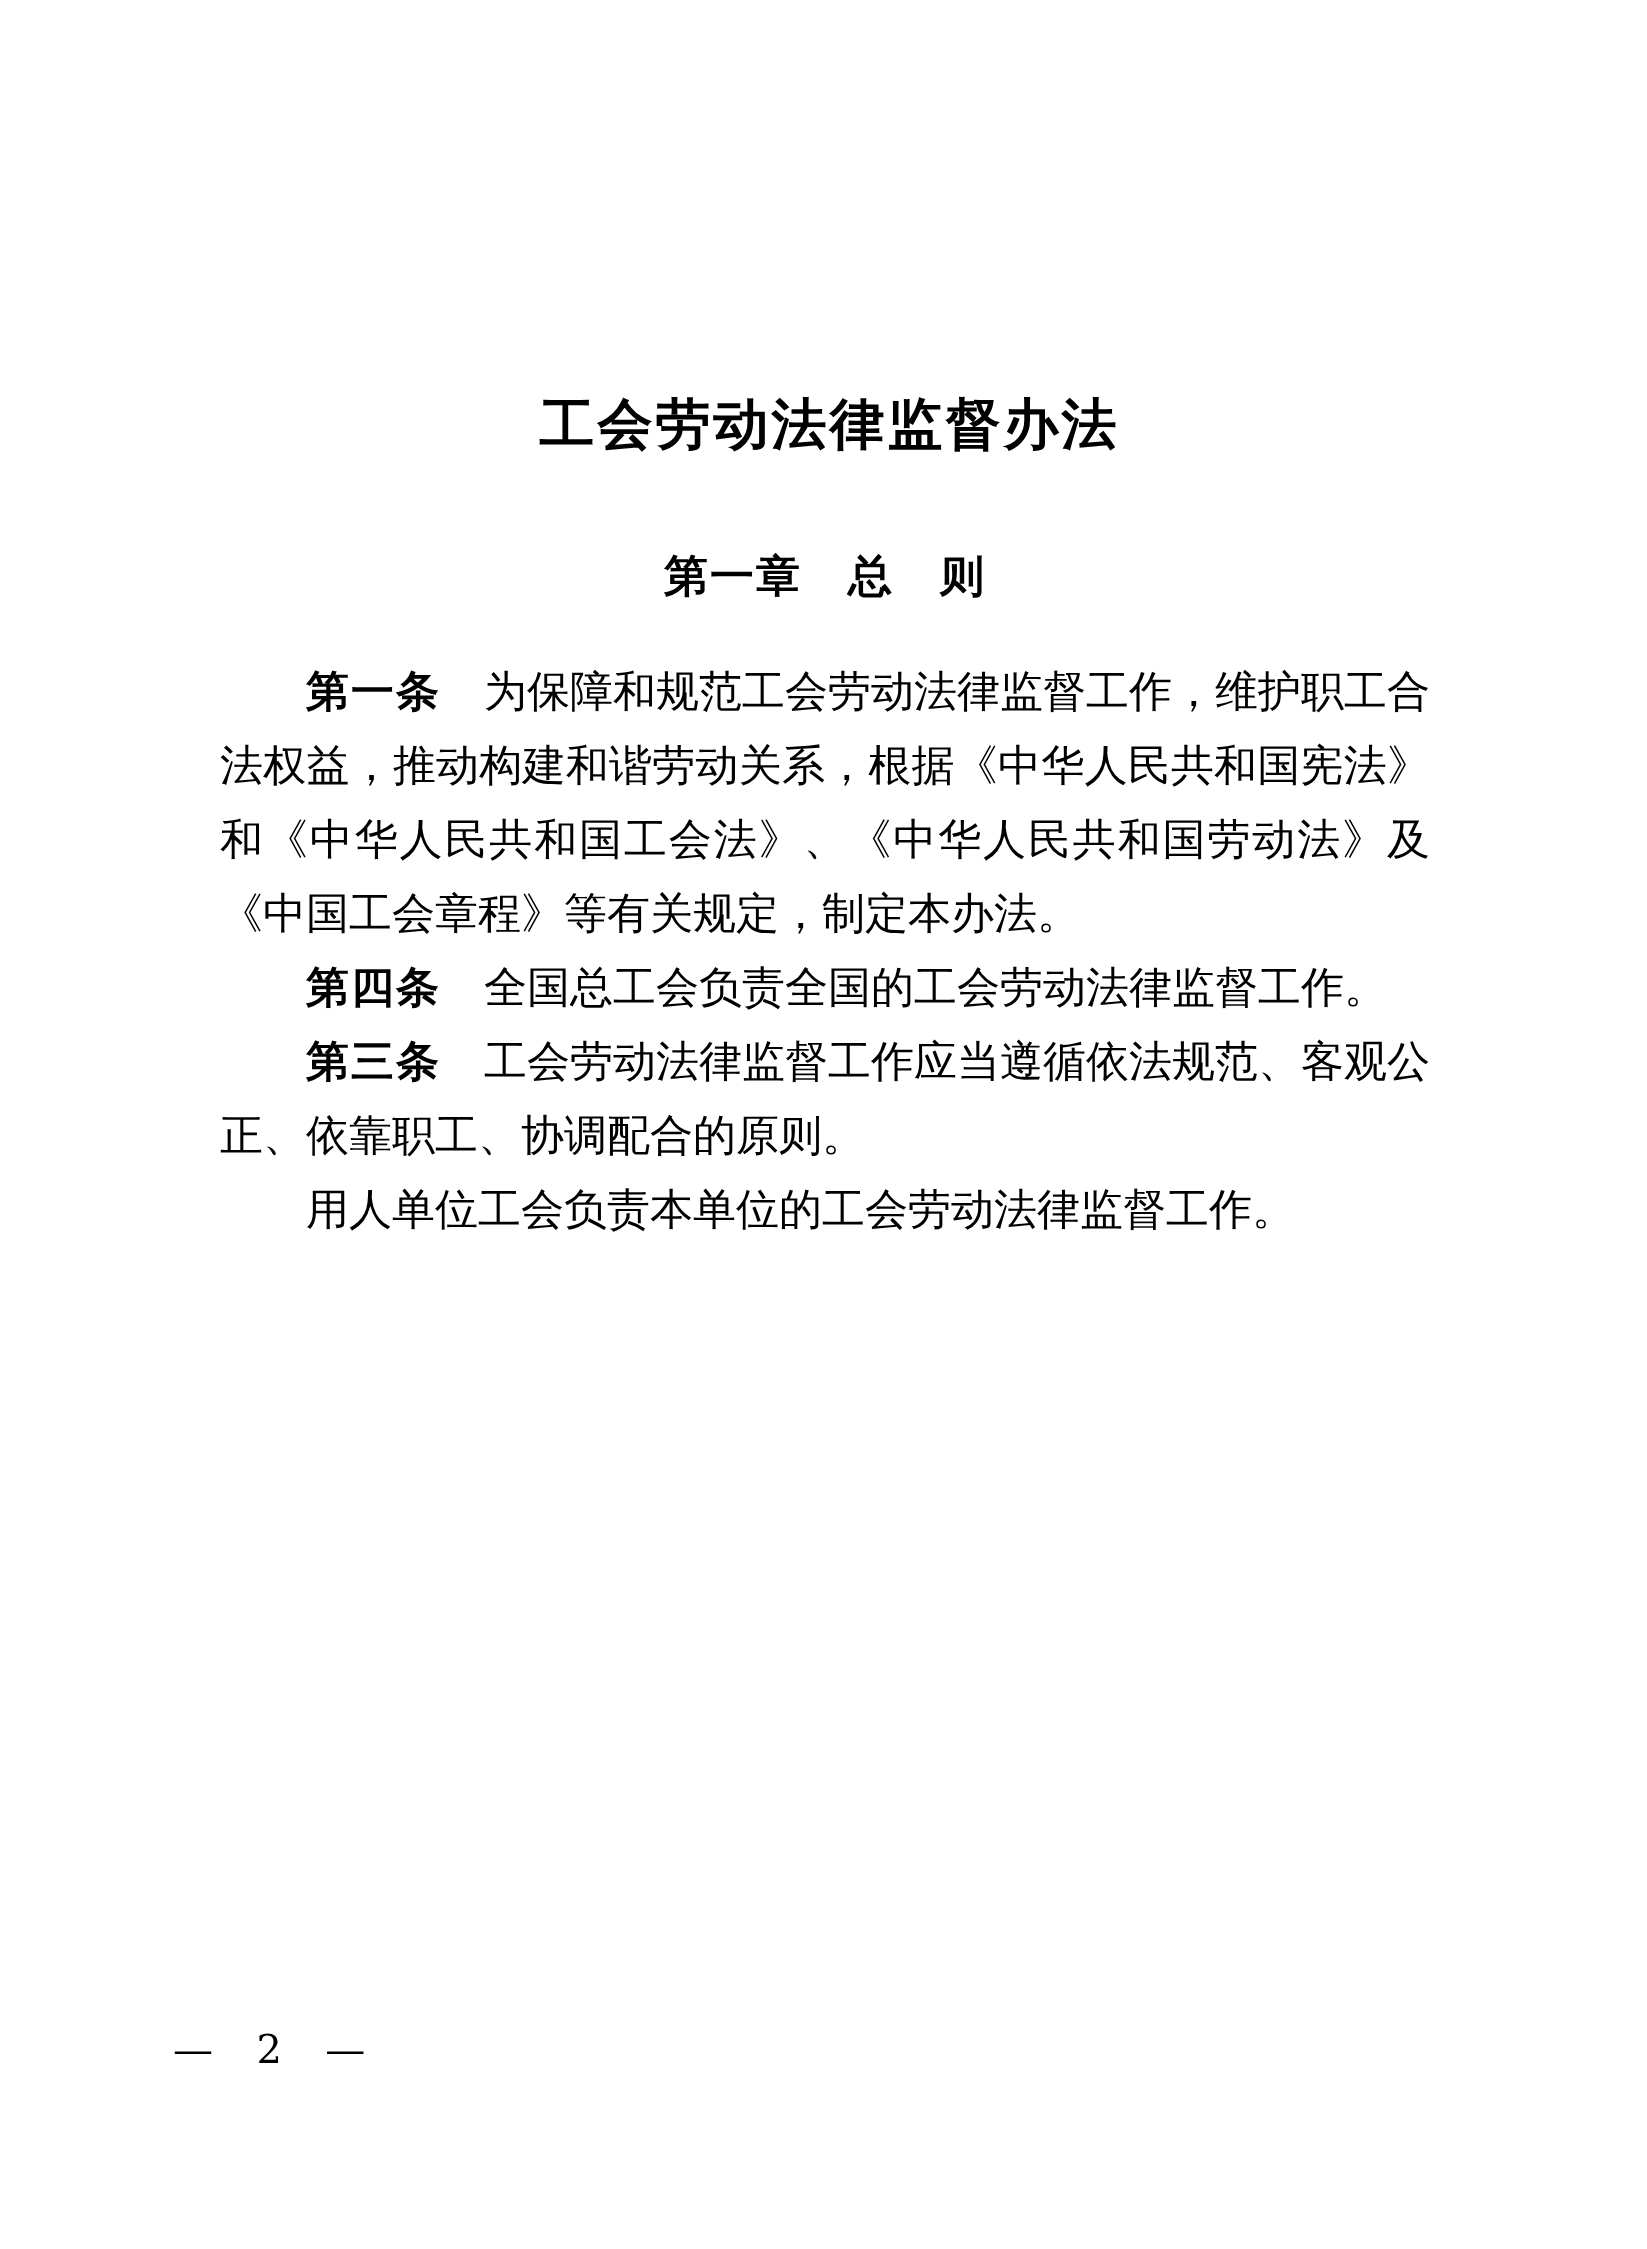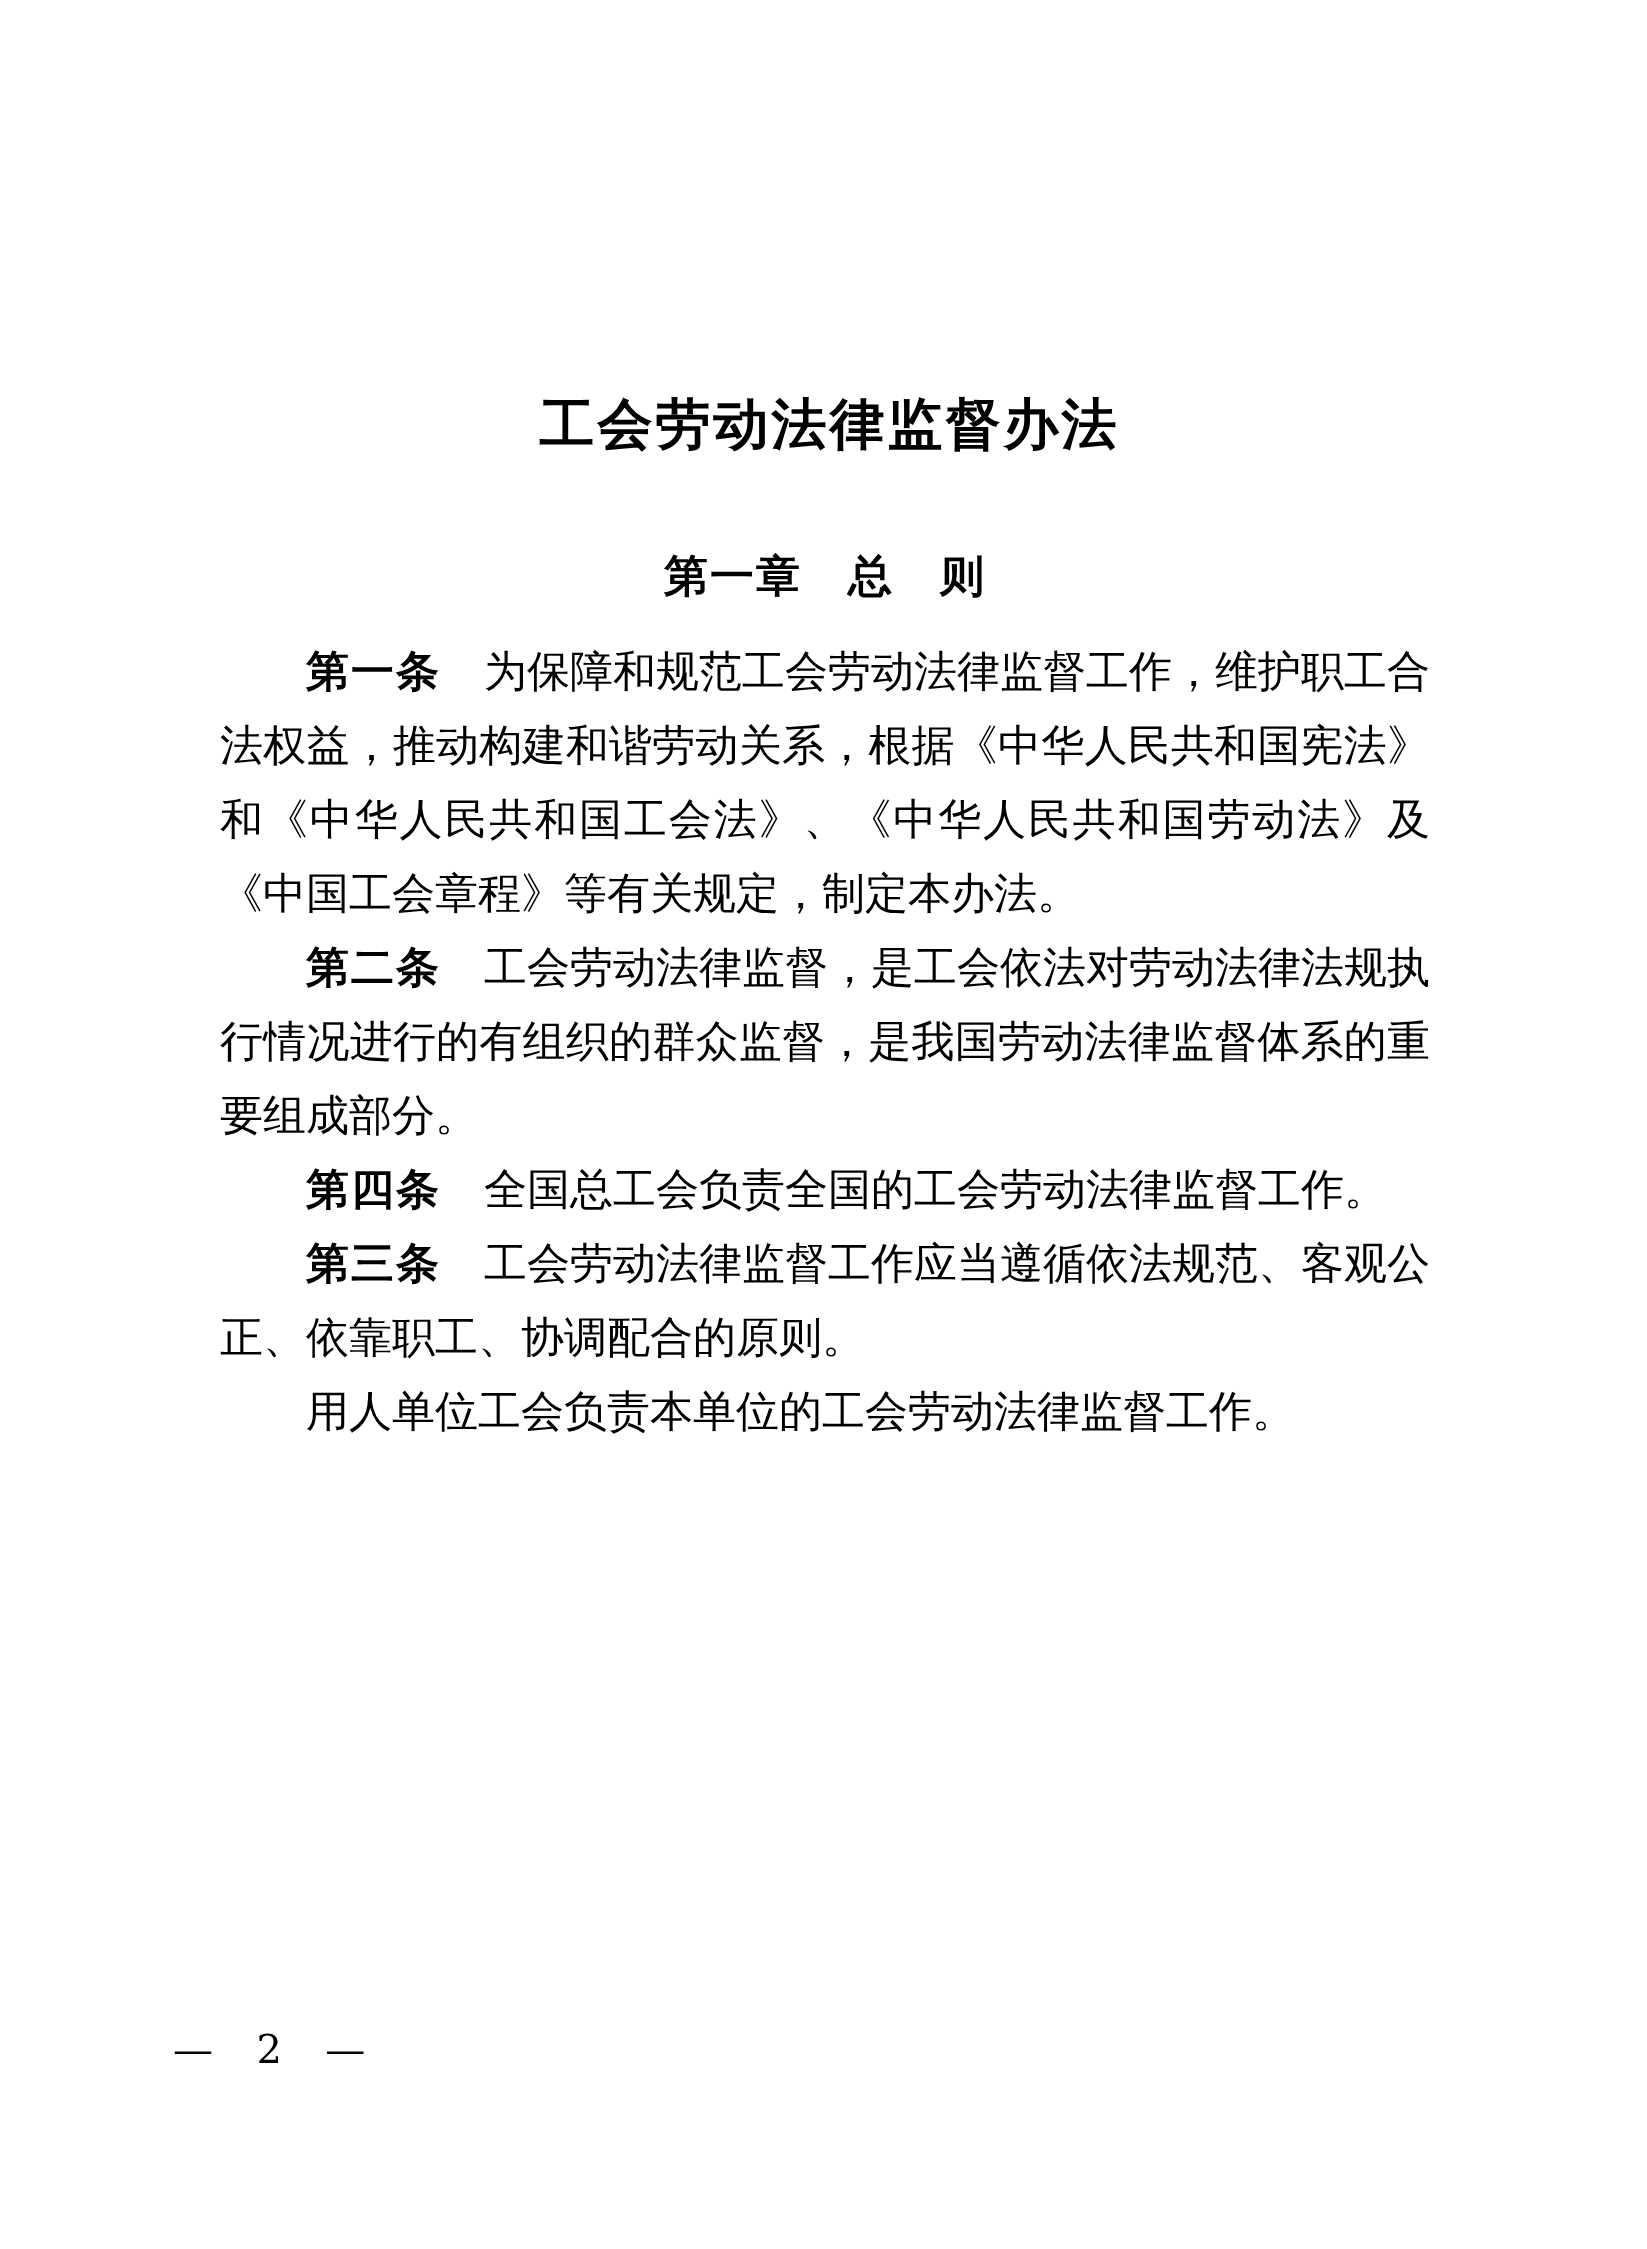--- a/index.html
+++ b/index.html
@@ -38,21 +38,21 @@
     left: 220px;
     top: 554px;
     width: 1210px;
   }
 
   .chapter-heading {
     text-align: center;
     font-size: 44px;
     font-weight: bold;
     line-height: 1.0;
-    margin: 0 0 40px 0;
+    margin: 0 0 60px 0;
     letter-spacing: 2px;
     white-space: pre;
   }
 
   p.para {
     margin: 0;
     font-size: 43px;
     line-height: 74px;
     text-align: justify;
     text-align-last: left;
@@ -90,23 +90,20 @@
   <h1 class="doc-title">工会劳动法律监督办法</h1>
 
   <div class="body-col">
 
     <div class="chapter-heading">第一章　总　则</div>
 
     <p class="para indent">
       <span class="lead">第一条</span><span>　</span><span>为保障和规范工会劳动法律监督工作，维护职工合法权益，推动构建和谐劳动关系，根据《中华人民共和国宪法》和《中华人民共和国工会法》、《中华人民共和国劳动法》及《中国工会章程》等有关规定，制定本办法。</span>
     </p>
 
-    <p class="para indent">
-      <span class="lead">第二条</span><span>　</span><span>工会劳动法律监督，是工会依法对劳动法律法规执行情况进行的有组织的群众监督，是我国劳动法律监督体系的重要组成部分。</span>
-    </p>
 
     <p class="para indent">
       <span class="lead">第四条</span><span>　</span><span>全国总工会负责全国的工会劳动法律监督工作。</span>
     </p>
 
     <p class="para indent">
       <span class="lead">第三条</span><span>　</span><span>工会劳动法律监督工作应当遵循依法规范、客观公正、依靠职工、协调配合的原则。</span>
     </p>
 
 

